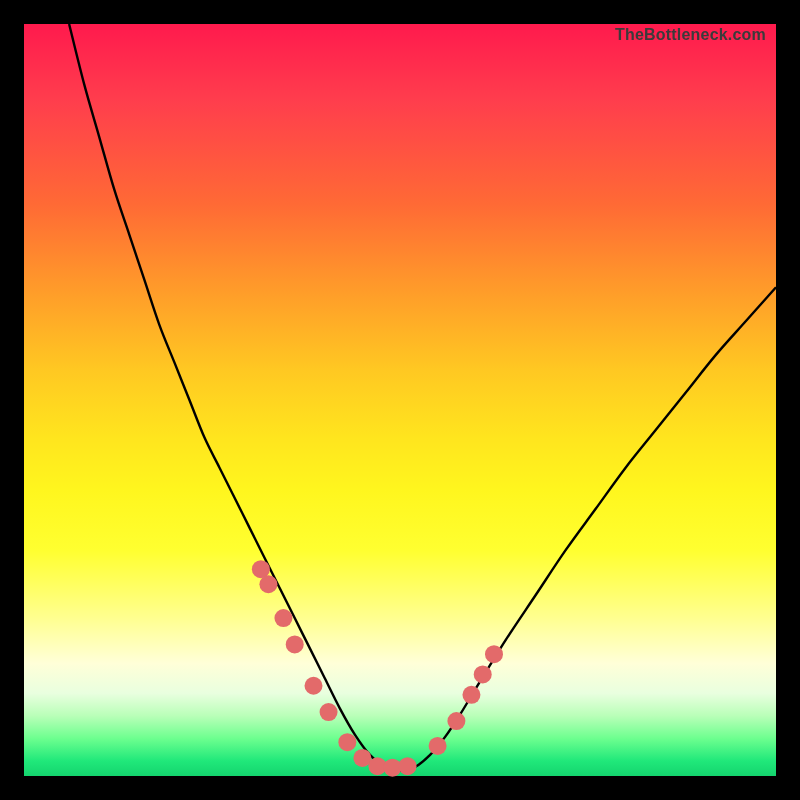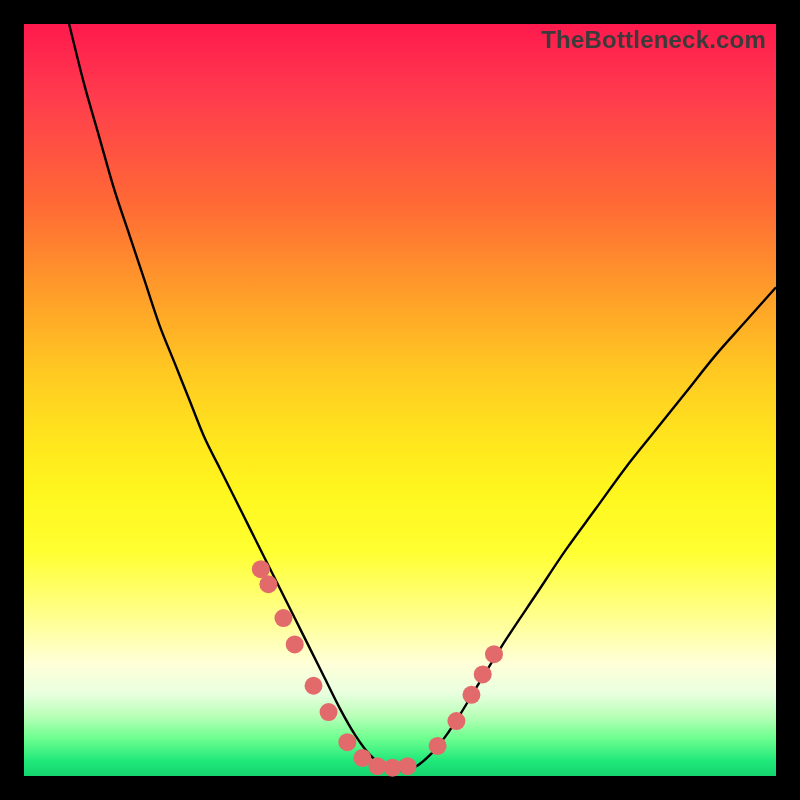--- a/index.html
+++ b/index.html
@@ -39,21 +39,21 @@
       #6dff8f 95%,
       #20e87a 98%,
       #14d46e 100%
     );
   }
   .watermark {
     position: absolute;
     top: 2px;
     right: 10px;
     color: #3b3b3b;
-    font-size: 24px;
+    font-size: 16px;
     font-weight: 600;
     letter-spacing: 0.2px;
     user-select: none;
   }
   svg.curve {
     position: absolute;
     left: 0;
     top: 0;
     width: 752px;
     height: 752px;

